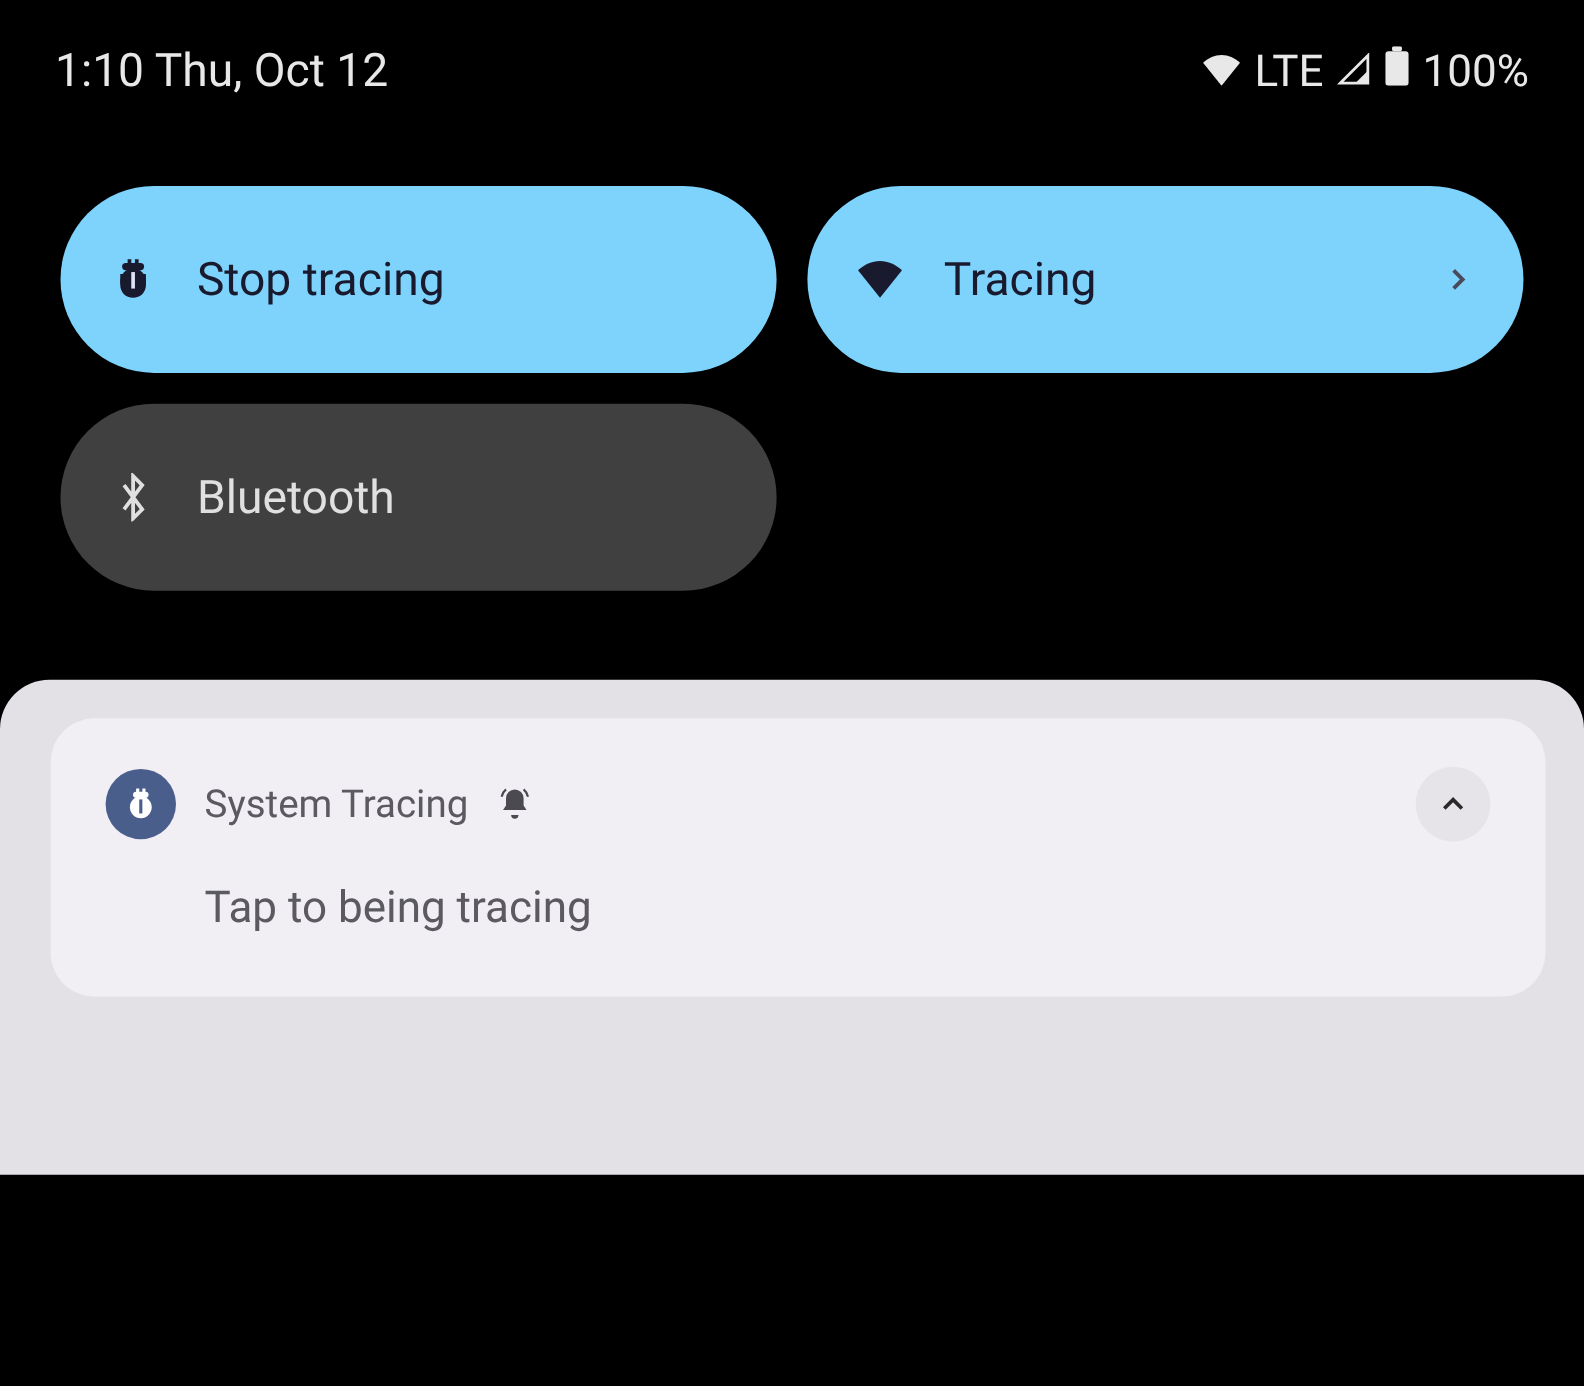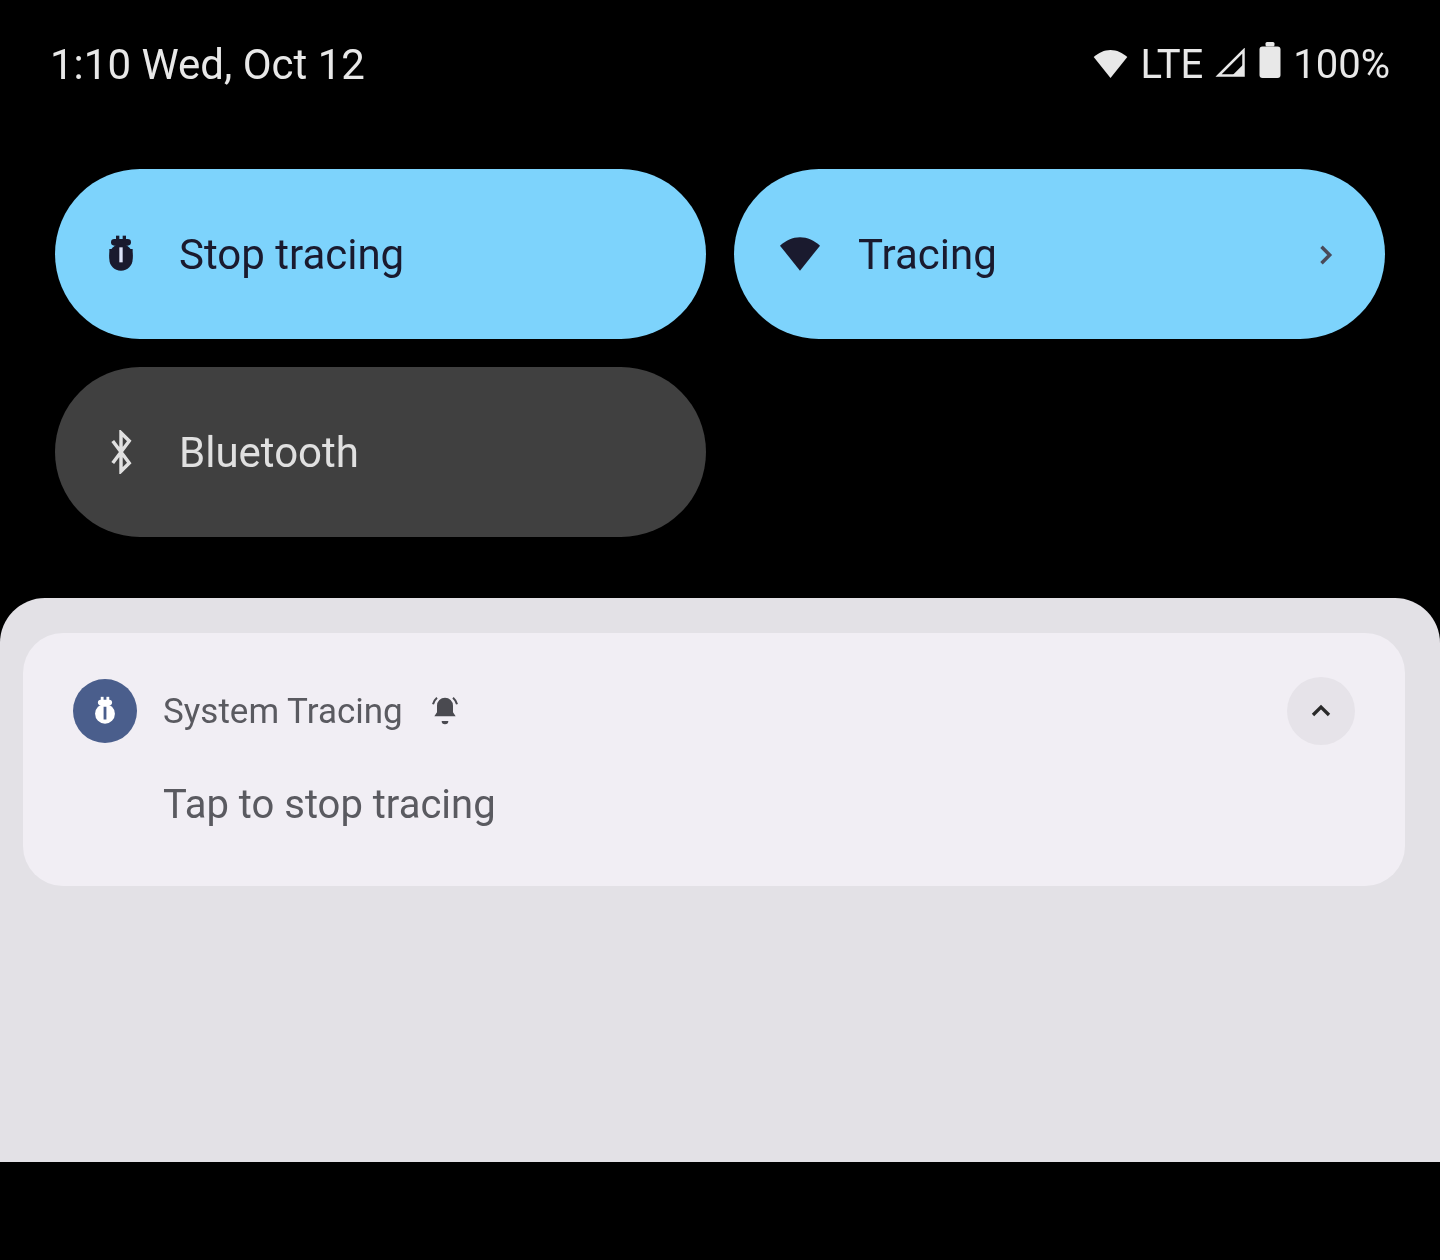--- a/index.html
+++ b/index.html
@@ -73,23 +73,23 @@
     }
     .tile-label {
       flex: 1;
     }
     .tile-chevron {
       margin-left: auto;
     }
     .notification-area {
       background: #e3e1e6;
       border-radius: 45px 45px 0 0;
-      margin-top: 61px;
-      padding: 35px 35px 0 23px;
-      height: 564px;
+      margin-top: 81px;
+      padding: 35px 35px 0 46px;
+      height: 450px;
     }
     .notification-card {
       background: #f1eef4;
       border-radius: 40px;
       padding: 44px 50px 58px 50px;
     }
     .notification-header {
       display: flex;
       align-items: center;
       gap: 26px;
@@ -136,21 +136,21 @@
       color: #5a5a60;
       font-size: 40px;
     }
   </style>
 </head>
 <body>
 
 <div class="status-bar">
   <div class="status-time">
     <span>1:10</span>
-    <span>Wed, Oct 12</span>
+    <span>Thu, Oct 12</span>
   </div>
   <div class="status-right">
     <span>
       <svg width="35" height="28" viewBox="0 0 24 20">
           <path d="M12 20L0 5C3.5 2 7.5 0 12 0s8.5 2 12 5L12 20z"></path>
         </svg>
     </span>
     <span>LTE</span>
     <span>
       <svg width="32" height="30" viewBox="0 0 24 24">
@@ -227,16 +227,16 @@
             <path d="M3 7a9 9 0 0 1 3-5M21 7a9 9 0 0 0-3-5" stroke="#4a4a50" stroke-width="1.5" fill="none"></path>
           </svg>
       </span>
       <div class="notification-collapse">
         <svg width="32" height="32" viewBox="0 0 24 24" fill="none" stroke="#2a2a2a" stroke-width="2.5">
             <path d="M6 15l6-6 6 6"></path>
           </svg>
       </div>
     </div>
     <div class="notification-body">
-      <div class="notification-subtitle">Tap to stop tracing</div>
+      <div class="notification-subtitle">Tap to being tracing</div>
     </div>
   </div>
 </div>
 
 </body></html>

